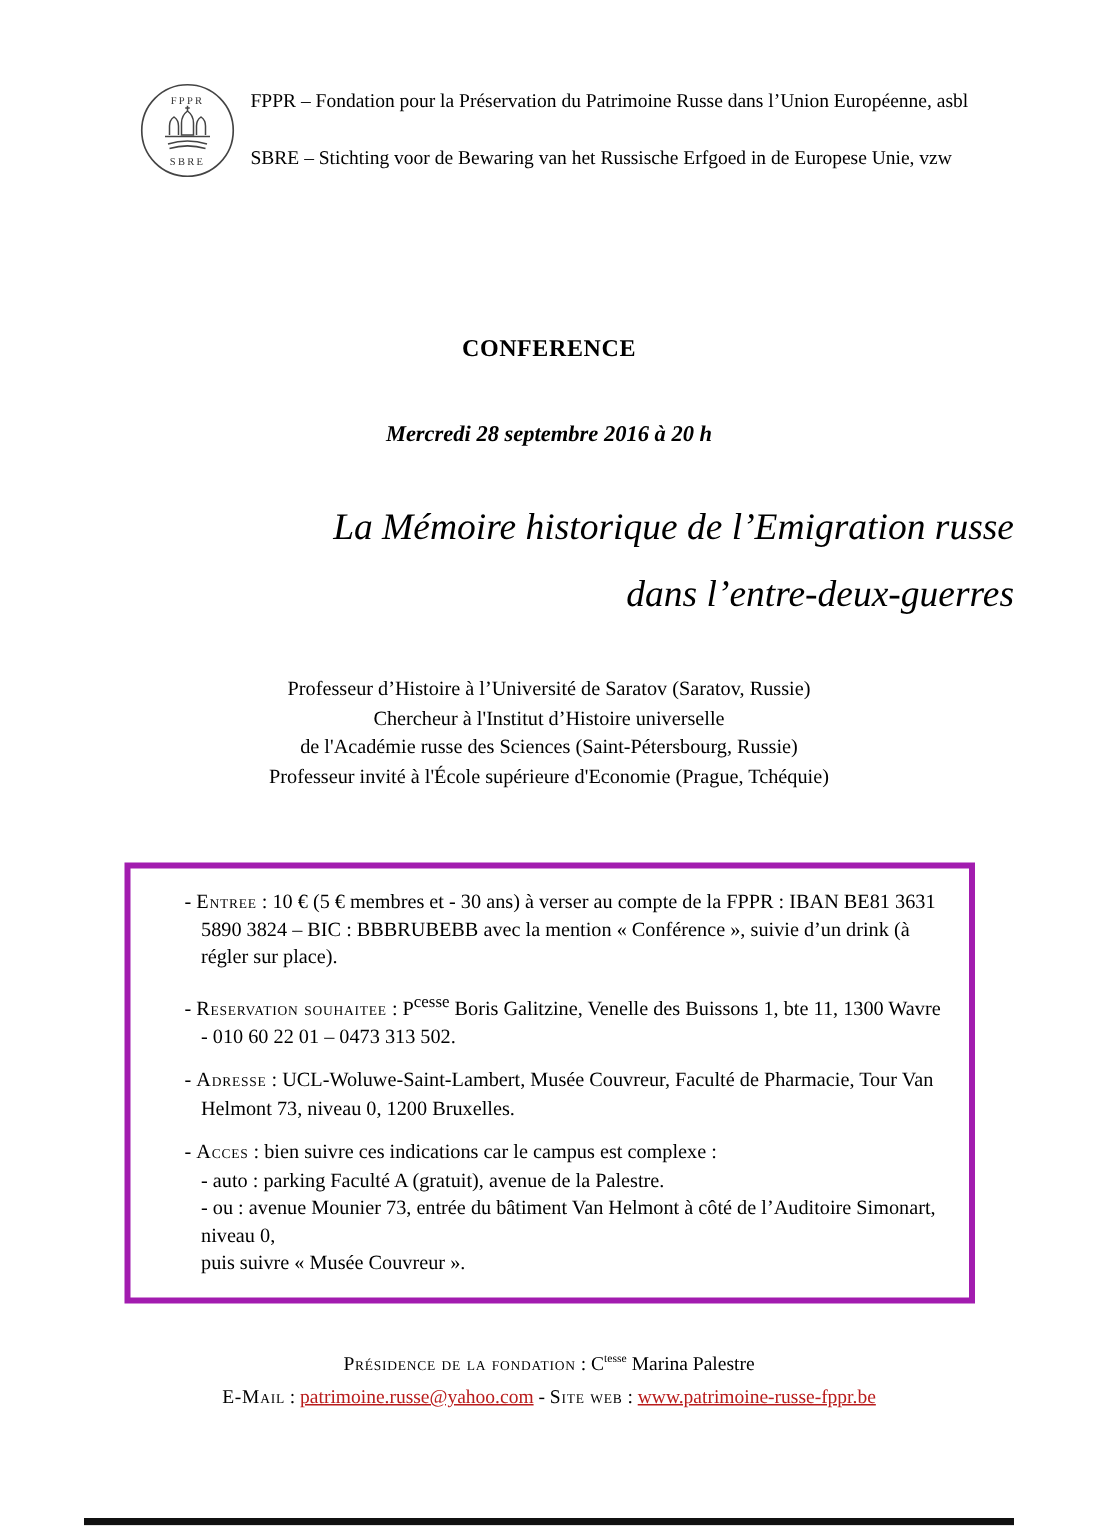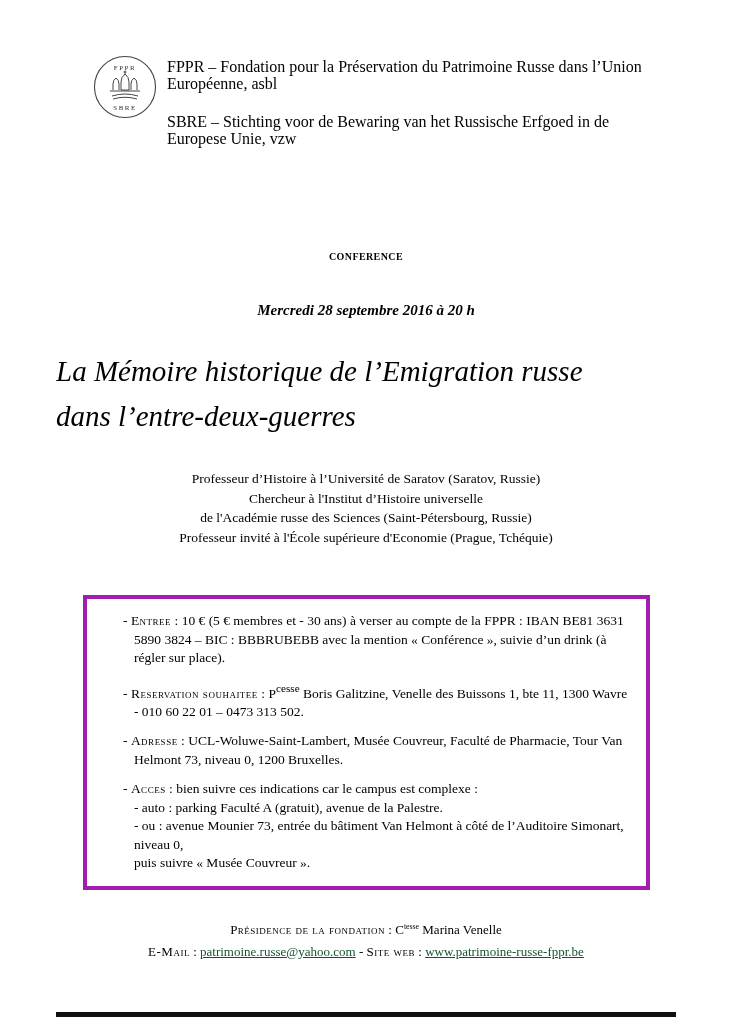--- a/index.html
+++ b/index.html
@@ -6,45 +6,45 @@
   html,body { background:#ffffff; }
   .page {
     width:620px; height:1017px; margin:0 auto; position:relative;
     background:#ffffff; color:#000;
     font-family:"Liberation Serif", serif;
     overflow:hidden;
   }
   
   .header { display:flex; align-items:flex-start; padding:54px 28px 0 36px; }
   .logo { flex:0 0 auto; }
-  .org-lines { margin-left:9px; padding-top:4px; font-size:16px; line-height:17px; }
+  .org-lines { margin-left:9px; padding-top:4px; font-size:13px; line-height:17px; }
   .org-lines .org1 { margin-bottom:21px; }
   
-  .conf-heading { margin-top:104px; text-align:center; font-weight:bold; font-size:10px; letter-spacing:0.4px; }
+  .conf-heading { margin-top:104px; text-align:center; font-weight:bold; font-size:16px; letter-spacing:0.4px; }
   .conf-date { margin-top:40px; text-align:center; font-weight:bold; font-style:italic; font-size:15px; }
-  .conf-title { margin-top:30px; text-align:left; font-style:italic; font-weight:normal; font-size:29px; line-height:45px; }
+  .conf-title { margin-top:30px; text-align:right; font-style:italic; font-weight:normal; font-size:25px; line-height:45px; }
   .speaker { margin-top:40px; text-align:center; font-size:27px; }
   .speaker-strong { font-weight:bold; }
   .speaker sup { font-size:60%; font-weight:bold; }
   .credentials { margin-top:30px; text-align:center; font-size:13.5px; line-height:19.5px; }
   
   .info-box {
     margin:48px 26px 0 27px; border:4px solid #a21caf;
     padding:13px 14px 13px 36px;
     font-size:13.5px; line-height:18.5px;
   }
   .box-item { padding-left:11px; text-indent:-11px; margin-bottom:11px; }
   .box-item-group { margin-bottom:0; }
   .box-item-group .box-item { margin-bottom:0; }
   .acces-subline { padding-left:11px; }
   .sc { font-variant:small-caps; letter-spacing:0.5px; }
   
   .footer { margin-top:26px; text-align:center; font-size:13px; line-height:22px; }
   .footer sup { font-size:60%; }
-  .link { color:#14532d; cursor:pointer; }
+  .link { color:#b91c1c; cursor:pointer; }
   
   .page-edge { position:absolute; left:0; bottom:0; width:100%; height:5px; background:#111; }
 </style>
 </head>
 <body>
 
 <div class="page">
 
   <header class="header">
     <svg class="logo" width="66" height="66" viewBox="0 0 66 66">
@@ -94,18 +94,18 @@
       <div class="box-item-group">
         <p class="box-item"><span>- </span><span class="sc">Acces</span><span> : bien suivre ces indications car le campus est complexe :</span></p>
         <p class="acces-subline">- auto : parking Faculté A (gratuit), avenue de la Palestre.</p>
         <p class="acces-subline">- ou : avenue Mounier 73, entrée du bâtiment Van Helmont à côté de l’Auditoire Simonart, niveau 0,</p>
         <p class="acces-subline">puis suivre « Musée Couvreur ».</p>
       </div>
     </section>
   </main>
 
   <footer class="footer">
-    <p><span class="sc">Présidence de la fondation</span><span> : C</span><sup>tesse</sup><span> Marina Venelle</span></p>
+    <p><span class="sc">Présidence de la fondation</span><span> : C</span><sup>tesse</sup><span> Marina Palestre</span></p>
     <p><span class="sc">E-Mail</span><span> : </span><a href="#" class="link">patrimoine.russe@yahoo.com</a><span> - </span><span class="sc">Site web</span><span> : </span><a href="#" class="link">www.patrimoine-russe-fppr.be</a></p>
   </footer>
 
   <div class="page-edge"></div>
 </div>
 
 </body></html>

